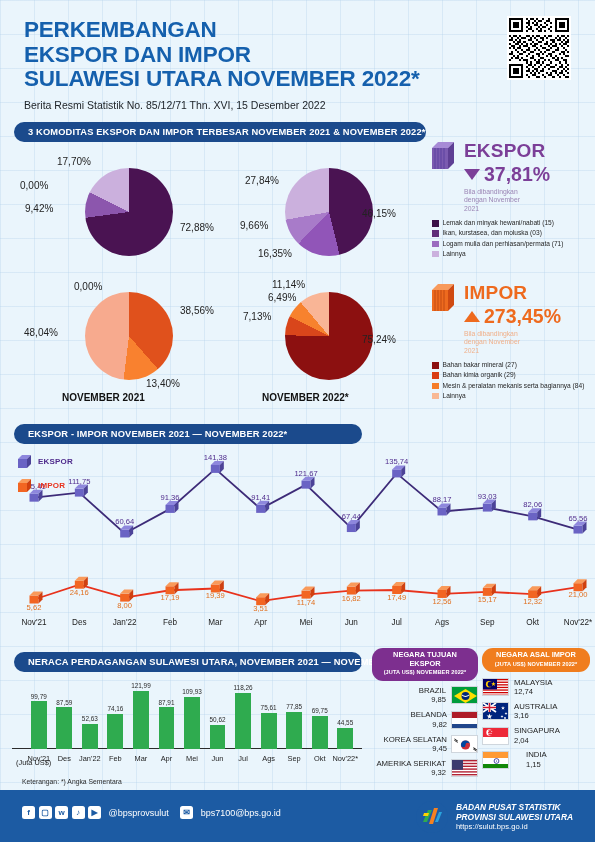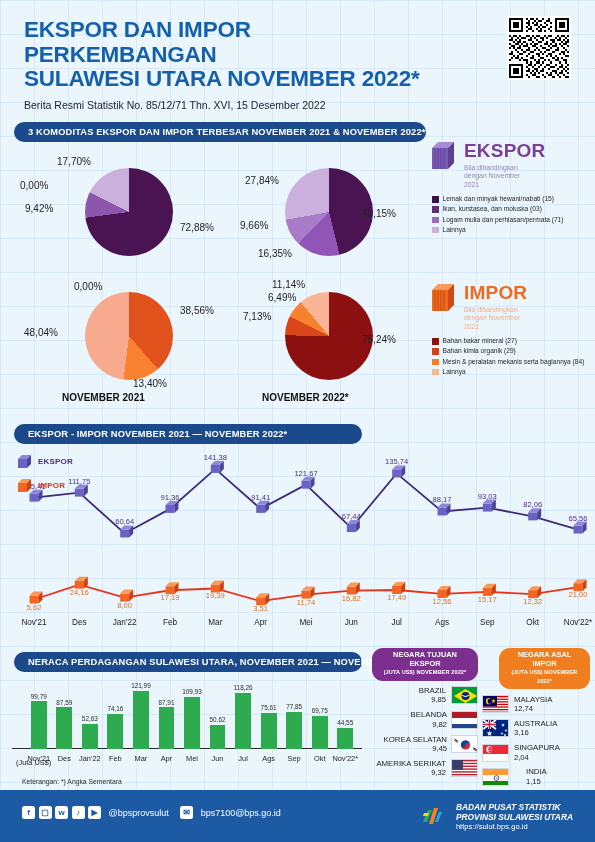--- a/index.html
+++ b/index.html
@@ -97,22 +97,22 @@
   .bpslogo .txt { color:#fff; font-size:8.4px; font-weight:bold; font-style:italic; line-height:10.2px; }
   .bpslogo .txt .url { font-weight:normal; font-style:normal; font-size:7.6px; }
 </style>
 </head>
 <body>
 
 <div id="page">
 
   <div class="hdr">
     <h1>
+      <div>PERKEMBANGAN</div>
       <div>EKSPOR DAN IMPOR</div>
-      <div>PERKEMBANGAN</div>
       <div>SULAWESI UTARA NOVEMBER 2022*</div>
     </h1>
     <div class="sub">Berita Resmi Statistik No. 85/12/71 Thn. XVI, 15 Desember 2022</div>
   </div>
 
   <div class="qr">
     <svg width="60" height="60" viewBox="0 0 29 29" shape-rendering="crispEdges">
       <rect width="29" height="29" fill="#fff"></rect>
       <g fill="#000">
         <rect x="0" y="0" width="7" height="7"></rect>
@@ -367,21 +367,21 @@
     <div class="pie" style="left:0;top:0;width:88px;height:88px;
       background: conic-gradient(from 0deg,
         #e0511c 0deg 138.82deg,
         #f9812f 138.82deg 187.06deg,
         #f7aa8e 187.06deg 360deg,
         #f7aa8e 360deg 360deg);"></div>
   </div>
   <div class="pielbl" style="left:74px; top:281px;">0,00%</div>
   <div class="pielbl" style="left:180px; top:305px;">38,56%</div>
   <div class="pielbl" style="left:24px; top:327px;">48,04%</div>
-  <div class="pielbl" style="left:133px; top:378px;">13,40%</div>
+  <div class="pielbl" style="left:146px; top:378px;">13,40%</div>
 
   <div class="pie-wrap" style="left:285px; top:292px; width:88px; height:88px;">
     <div class="pie" style="left:0;top:0;width:88px;height:88px;
       background: conic-gradient(from 0deg,
         #8c1010 0deg 270.86deg,
         #d9461b 270.86deg 296.53deg,
         #f7822e 296.53deg 319.89deg,
         #f9b596 319.89deg 360deg);"></div>
   </div>
   <div class="pielbl" style="left:272px; top:279px;">11,14%</div>
@@ -402,20 +402,24 @@
           <g stroke="#5d43a0" stroke-width="1">
             <line x1="3" y1="8" x2="3" y2="29"></line>
               <line x1="6" y1="8" x2="6" y2="29"></line>
             <line x1="9" y1="8" x2="9" y2="29"></line>
               <line x1="12" y1="8" x2="12" y2="29"></line>
           </g>
         </svg>
       </div>
       <div style="flex:1;">
         <div class="stat-title" style="color:#7c3f98;">EKSPOR</div>
+        <div class="stat-pct" style="color:#7c3f98; margin-top:1px;">
+          <span class="tri-down"></span>
+          <span>37,81%</span>
+        </div>
         <div class="stat-note" style="color:#9b86b5; width:72px;">Bila dibandingkan dengan November 2021</div>
       </div>
     </div>
     <div class="legend">
       <div class="legend-row">
         <span class="swatch" style="background:#3b1047"></span>
         <span class="t">Lemak dan minyak hewani/nabati (15)</span>
       </div>
       <div class="legend-row">
         <span class="swatch" style="background:#5f2d78"></span>
@@ -442,20 +446,24 @@
           <g stroke="#c24a12" stroke-width="1">
             <line x1="3" y1="8" x2="3" y2="29"></line>
               <line x1="6" y1="8" x2="6" y2="29"></line>
             <line x1="9" y1="8" x2="9" y2="29"></line>
               <line x1="12" y1="8" x2="12" y2="29"></line>
           </g>
         </svg>
       </div>
       <div style="flex:1;">
         <div class="stat-title" style="color:#ee6a1e;">IMPOR</div>
+        <div class="stat-pct" style="color:#ee6a1e; margin-top:1px;">
+          <span class="tri-up"></span>
+          <span>273,45%</span>
+        </div>
         <div class="stat-note" style="color:#f0b08a; width:72px;">Bila dibandingkan dengan November 2021</div>
       </div>
     </div>
     <div class="legend">
       <div class="legend-row">
         <span class="swatch" style="background:#8c1010"></span>
         <span class="t">Bahan bakar mineral (27)</span>
       </div>
       <div class="legend-row">
         <span class="swatch" style="background:#d93d14"></span>
@@ -784,21 +792,21 @@
               <rect y="14" width="27" height="1.4"></rect>
               <rect y="16.6" width="27" height="1.4"></rect>
             </g>
             <rect width="11" height="9.8" fill="#3c3b6e"></rect>
           </svg>
       </div>
     </div>
   </div>
 
   <div class="cpanel" style="left:482px; width:108px;">
-    <div class="cpill" style="background:#f07d1e;margin-left:17px;">
+    <div class="cpill" style="background:#f07d1e;">
       <span>NEGARA ASAL IMPOR</span>
       <span class="s">(JUTA US$) NOVEMBER 2022*</span>
     </div>
 
     <div class="crow" style="gap:5px;">
       <div class="flag">
         <svg width="27" height="18" viewBox="0 0 27 18">
             <rect width="27" height="18" fill="#fff"></rect>
             <g fill="#cc0001">
               <rect y="0" width="27" height="1.3"></rect>

